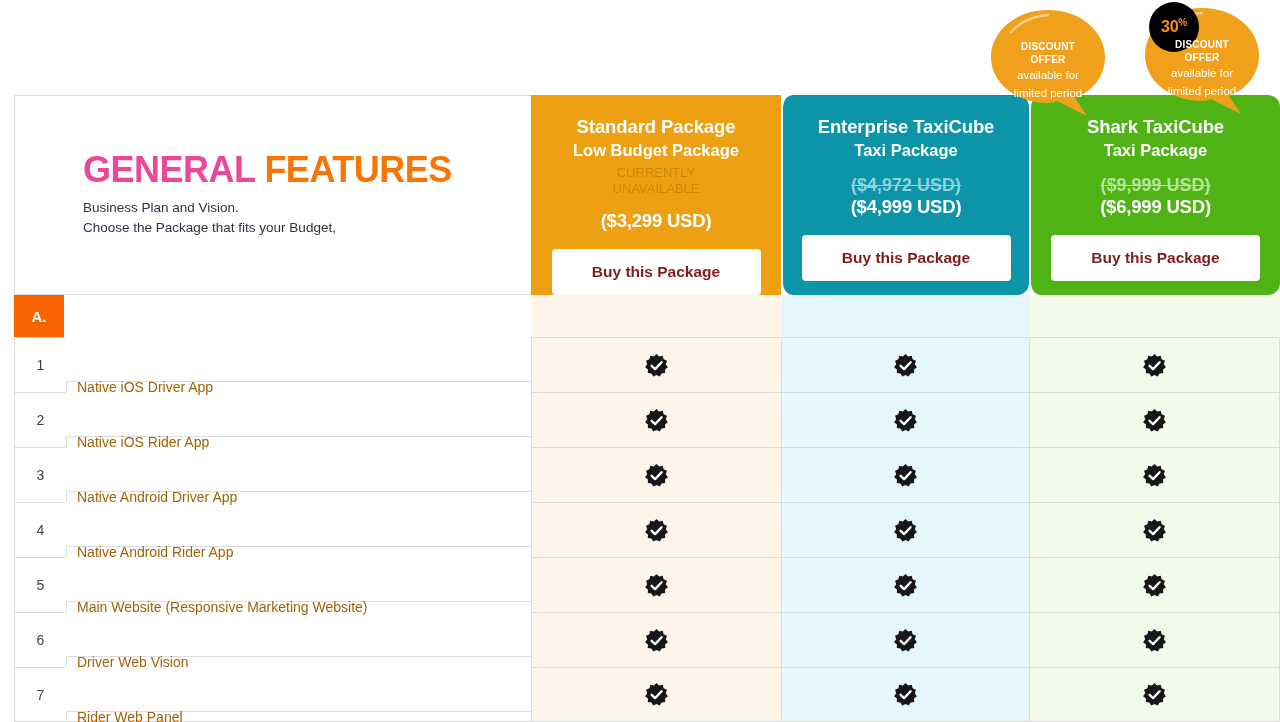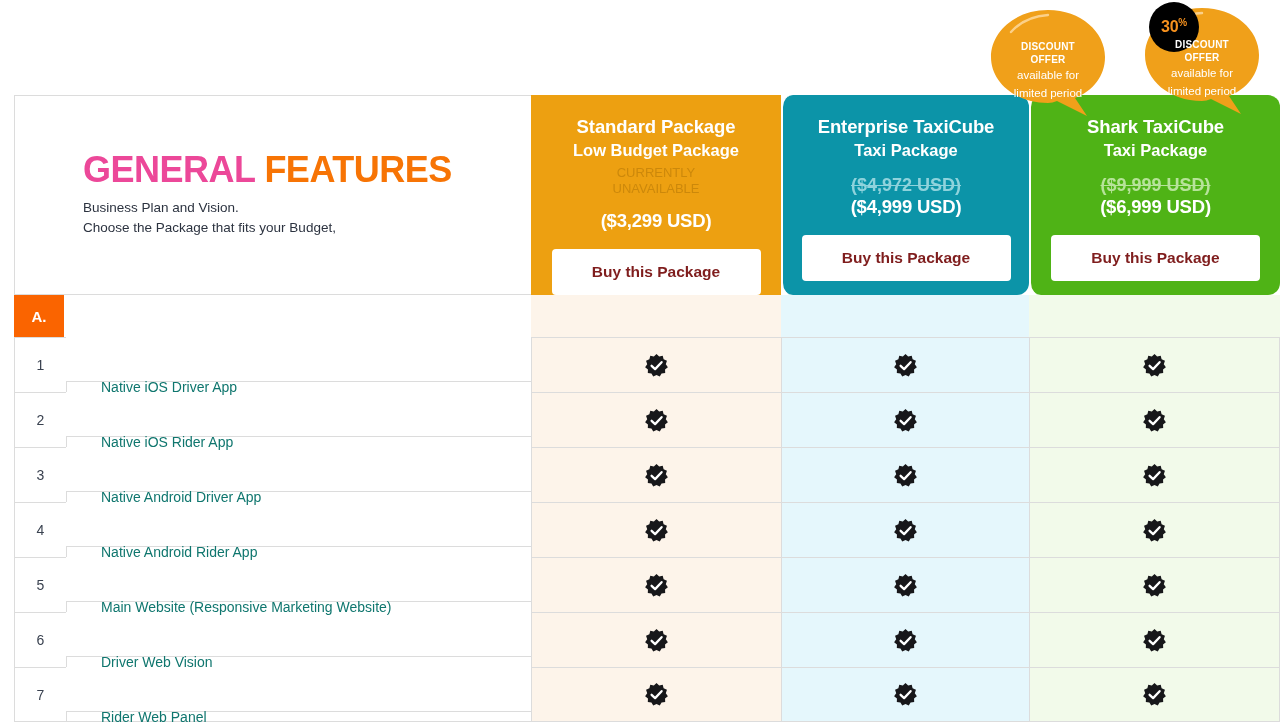--- a/index.html
+++ b/index.html
@@ -100,22 +100,22 @@
   .sec-fill.c3 { grid-column: 3; background: #fdf4ea; }
   .sec-fill.c4 { grid-column: 4; background: #e5f7fc; }
   .sec-fill.c5 { grid-column: 5; background: #f2faea; }
 
   
   .num-cell {
     display: flex; align-items: center; justify-content: center;
     font-size: 14px; color: #3a4250; background: #fff;
   }
   .lbl-cell {
-    display: flex; align-items: center; padding-left: 34px;
-    font-size: 14px; color: #0f766e; background: #fff; margin-top: 44px;
+    display: flex; align-items: center; padding-left: 10px;
+    font-size: 14px; color: #a16207; background: #fff; margin-top: 44px;
   }
   .chk-cell { display: flex; align-items: center; justify-content: center; }
   .chk-std { background: #fdf4ea; }
   .chk-ent { background: #e5f7fc; }
   .chk-shk { background: #f2faea; }
 
   .check-badge { width: 23px; height: 23px; display: block; }
 
   
   .badge { position: absolute; width: 130px; height: 112px; }

